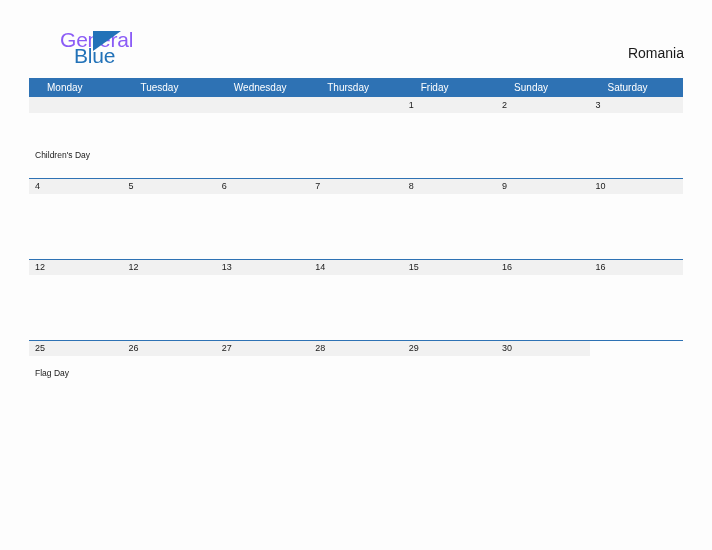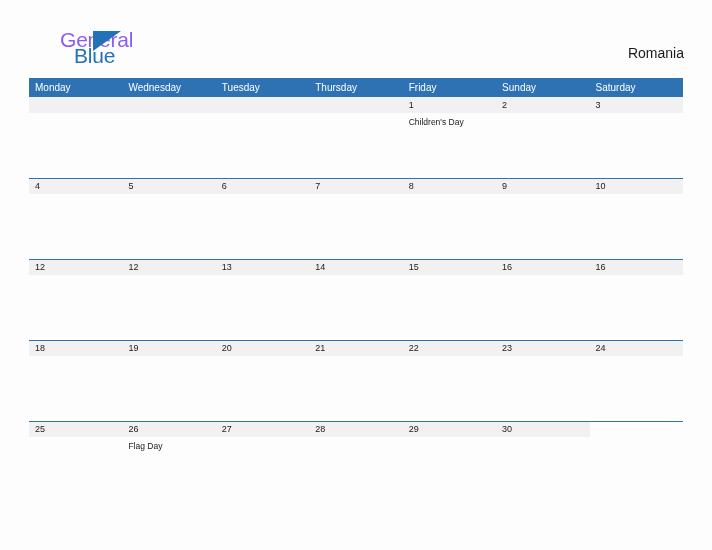--- a/index.html
+++ b/index.html
@@ -98,21 +98,21 @@
     display: flex;
     width: 654px;
     height: 19px;
     background: #2e72b4;
   }
   .weekday {
     flex: 1 1 0;
     color: #ffffff;
     font-size: 10px;
     line-height: 19px;
-    padding-left: 6px;
+    padding-left: 18px;
     box-sizing: border-box;
     font-family: "Liberation Sans", sans-serif;
     white-space: nowrap;
     overflow: hidden;
   }
 
   .week-row {
     position: relative;
     width: 654px;
     height: 81px;
@@ -137,20 +137,21 @@
     font-family: "Liberation Sans", sans-serif;
   }
   .day-cell-band.empty-trailing {
     background: transparent;
   }
 
   .event-row {
     display: flex;
     width: 654px;
     height: 65px;
+    flex-direction: column;
   }
   .event-cell {
     flex: 1 1 0;
     box-sizing: border-box;
     padding-left: 6px;
     padding-top: 3px;
     font-size: 8.5px;
     line-height: 12px;
     color: #1a1a1a;
     font-family: "Liberation Sans", sans-serif;
@@ -180,22 +181,22 @@
 
 
     <div class="country">Romania</div>
 
   </div>
 
   <div class="calendar">
 
     <div class="weekday-row">
       <div class="weekday">Monday</div>
+      <div class="weekday">Tuesday</div>
       <div class="weekday">Wednesday</div>
-      <div class="weekday">Tuesday</div>
       <div class="weekday">Thursday</div>
       <div class="weekday">Friday</div>
       <div class="weekday">Sunday</div>
       <div class="weekday">Saturday</div>
     </div>
 
     <div class="week-row first">
       <div class="day-band">
         <div class="day-cell-band"></div>
         <div class="day-cell-band"></div>
@@ -253,41 +254,20 @@
         <div class="event-cell"></div>
         <div class="event-cell"></div>
         <div class="event-cell"></div>
         <div class="event-cell"></div>
         <div class="event-cell"></div>
         <div class="event-cell"></div>
         <div class="event-cell"></div>
       </div>
     </div>
 
-    <div class="week-row">
-      <div class="row-rule"></div>
-      <div class="day-band">
-        <div class="day-cell-band">18</div>
-        <div class="day-cell-band">19</div>
-        <div class="day-cell-band">20</div>
-        <div class="day-cell-band">21</div>
-        <div class="day-cell-band">22</div>
-        <div class="day-cell-band">23</div>
-        <div class="day-cell-band">24</div>
-      </div>
-      <div class="event-row">
-        <div class="event-cell"></div>
-        <div class="event-cell"></div>
-        <div class="event-cell"></div>
-        <div class="event-cell"></div>
-        <div class="event-cell"></div>
-        <div class="event-cell"></div>
-        <div class="event-cell"></div>
-      </div>
-    </div>
 
     <div class="week-row">
       <div class="row-rule"></div>
       <div class="day-band">
         <div class="day-cell-band">25</div>
         <div class="day-cell-band">26</div>
         <div class="day-cell-band">27</div>
         <div class="day-cell-band">28</div>
         <div class="day-cell-band">29</div>
         <div class="day-cell-band">30</div>

